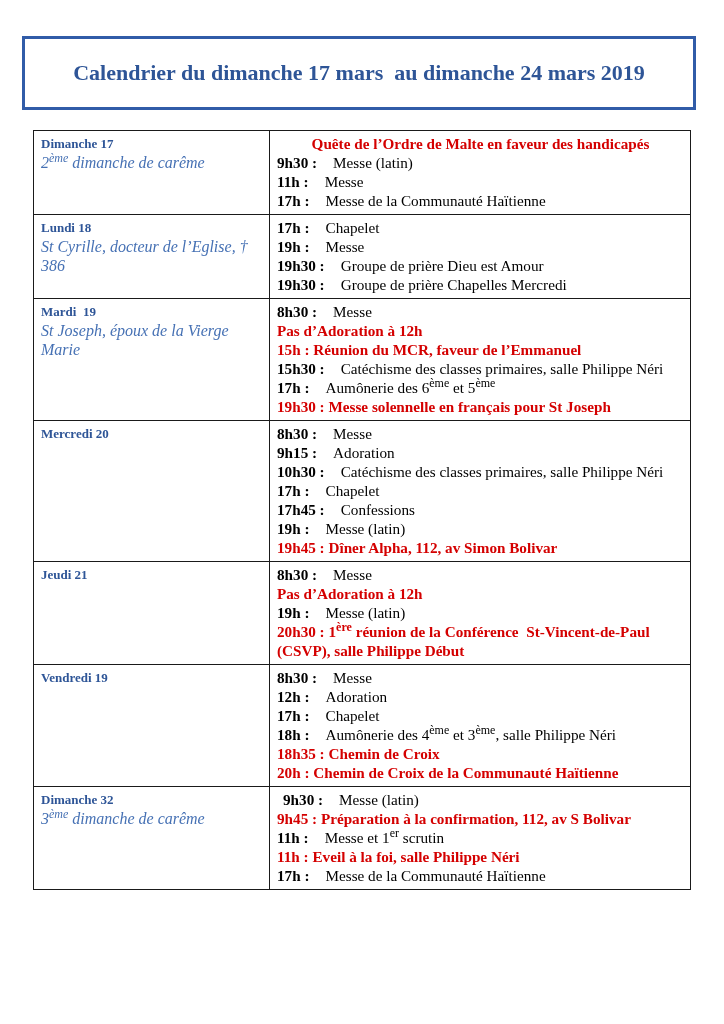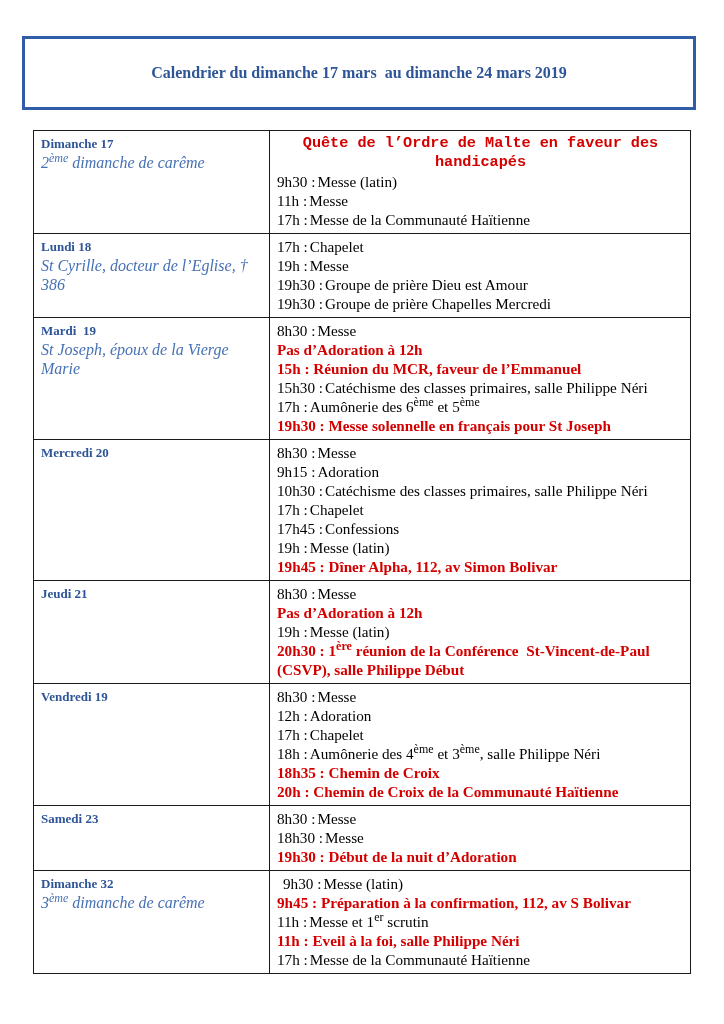--- a/index.html
+++ b/index.html
@@ -23,21 +23,21 @@
     height: 68px;
     border: 3px solid var(--border-blue, #315CA8);
     display: flex;
     align-items: center;
     justify-content: center;
     box-sizing: content-box;
   }
   .page-title {
     margin: 0;
     color: var(--blue, #2E5597);
-    font-size: 16px;
+    font-size: 22px;
     font-weight: bold;
     white-space: pre-wrap;
     text-align: center;
   }
   table.calendar {
     position: absolute;
     left: 33px;
     top: 130px;
     width: 658px;
     border-collapse: collapse;
@@ -72,28 +72,27 @@
     line-height: 19px;
     color: #000000;
     white-space: pre-wrap;
   }
   .event-line.red {
     color: var(--red, #D40000);
     font-weight: bold;
   }
   .event-line.center {
     text-align: center;
-    font-family: Liberation Mono, monospace;
   }
   .event-line.indent {
     padding-left: 6px;
   }
   .event-time {
-    font-weight: normal;
-    margin-right: 2px;
+    font-weight: bold;
+    margin-right: 16px;
     text-align: center;
   }
   sup {
     font-size: 12px;
     line-height: 0;
     vertical-align: super;
   }
 </style>
 </head>
 <body>
@@ -176,30 +175,20 @@
             <div class="event-line"><strong class="event-time">8h30 :</strong><span>Messe</span></div>
             <div class="event-line"><strong class="event-time">12h :</strong><span>Adoration</span></div>
             <div class="event-line"><strong class="event-time">17h :</strong><span>Chapelet</span></div>
             <div class="event-line"><strong class="event-time">18h :</strong><span>Aumônerie des 4</span><sup>ème</sup><span> et 3</span><sup>ème</sup><span>, salle Philippe Néri</span></div>
             <div class="event-line red"><span>18h35 : Chemin de Croix</span></div>
             <div class="event-line red"><span>20h : Chemin de Croix de la Communauté Haïtienne</span></div>
           </td>
         </tr>
         <tr>
           <td class="day-cell">
-            <div class="day-label">Samedi 23</div>
-          </td>
-          <td class="events-cell">
-            <div class="event-line"><strong class="event-time">8h30 :</strong><span>Messe</span></div>
-            <div class="event-line"><strong class="event-time">18h30 :</strong><span>Messe</span></div>
-            <div class="event-line red"><span>19h30 : Début de la nuit d’Adoration</span></div>
-          </td>
-        </tr>
-        <tr>
-          <td class="day-cell">
             <div class="day-label">Dimanche 32</div>
             <div class="day-subtitle"><span>3</span><sup>ème</sup><span> dimanche de carême</span></div>
           </td>
           <td class="events-cell">
             <div class="event-line indent"><strong class="event-time">9h30 :</strong><span>Messe (latin)</span></div>
             <div class="event-line red"><span>9h45 : Préparation à la confirmation, 112, av S Bolivar</span></div>
             <div class="event-line"><strong class="event-time">11h :</strong><span>Messe et 1</span><sup>er</sup><span> scrutin</span></div>
             <div class="event-line red"><span>11h : Eveil à la foi, salle Philippe Néri</span></div>
             <div class="event-line"><strong class="event-time">17h :</strong><span>Messe de la Communauté Haïtienne</span></div>
           </td>

